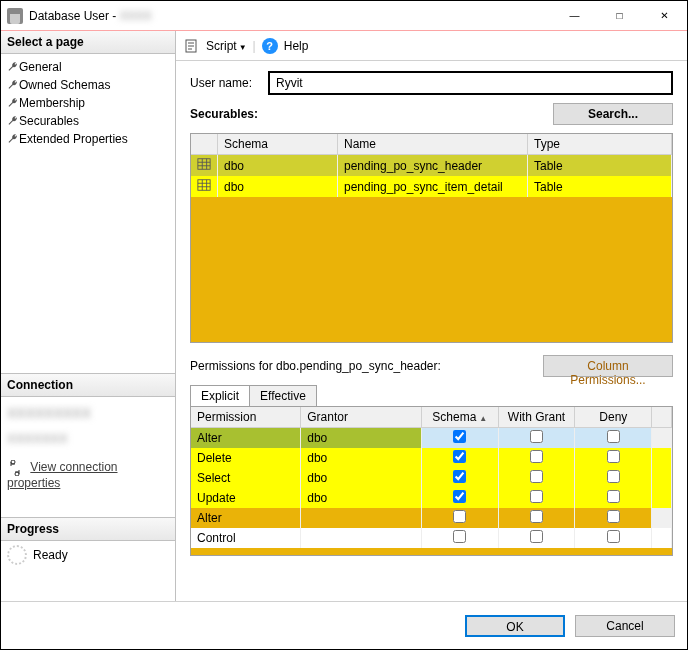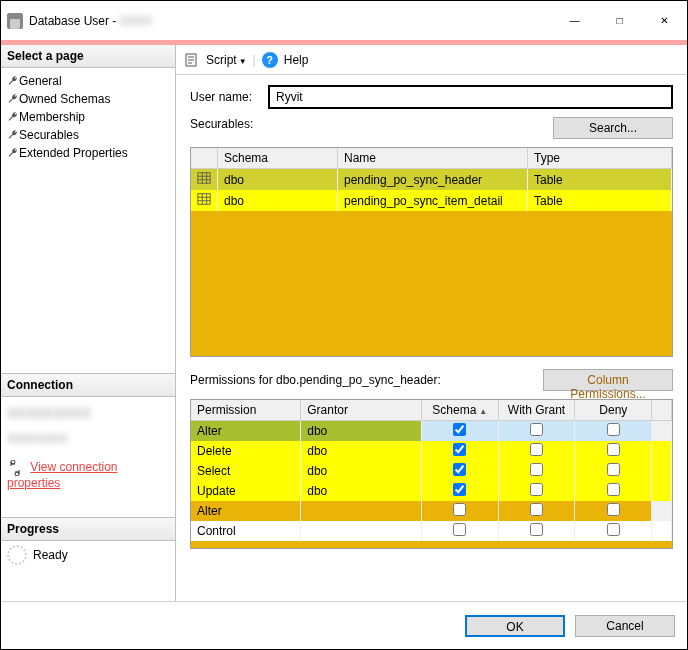--- a/index.html
+++ b/index.html
@@ -12,25 +12,25 @@
   }
   .window {
     width: 688px;
     height: 650px;
     border: 1px solid #000;
     display: flex;
     flex-direction: column;
     background: #fff;
   }
   .titlebar {
-    height: 44px;
+    height: 30px;
     display: flex;
     align-items: center;
     padding: 0 0 0 6px;
-    border-bottom: 5px solid #fca5a5;
+    border-bottom: 1px solid #fca5a5;
   }
   .titlebar-icon {
     width: 16px; height: 16px;
     background: #888;
     margin-right: 6px;
     border-radius: 2px;
     display:flex;align-items:flex-end;justify-content:center;
   }
   .titlebar-icon::before{content:"";width:10px;height:10px;background:#ccc;border-radius:0 0 2px 2px;}
   .titlebar-title { flex: 0 0 auto; }
@@ -79,21 +79,21 @@
     display: flex;
     align-items: center;
     padding: 2px 0;
   }
   .wrench-icon {
     width: 12px; height: 12px;
     display:inline-block;
   }
   .wrench-icon svg{width:12px;height:12px;}
   .link {
-    color: #ef4444;
+    color: #404040;
     text-decoration: underline;
     cursor: pointer;
   }
   .conn-icon{width:16px;height:16px;display:inline-block;vertical-align:middle;margin-right:4px;}
   .spinner{width:20px;height:20px;border:2px dotted #ccc;border-radius:50%;margin-right:6px;}
   
   .right-pane {
     flex: 1;
     display: flex;
     flex-direction: column;
@@ -283,21 +283,21 @@
         <span class="help-icon">?</span>
         <span>Help</span>
       </div>
 
       <div class="content-area">
         <div class="row">
           <span style="width:70px;">User name:</span>
           <input class="username-input" value="Ryvit" style="">
         </div>
 
-        <div class="row" style="align-items:flex-start;">
+        <div class="row" style="align-items:center;font-weight:bold;">
           <span style="flex:1;">Securables:</span>
           <button class="btn" style="width:120px;">Search...</button>
         </div>
 
         <div class="grid securables-grid">
           <table>
             <thead>
               <tr>
                 <th class="rowhead"></th>
                 <th style="width:120px;">Schema</th>
@@ -327,20 +327,24 @@
               </tbody>
           </table>
         </div>
 
         <div class="row" style="margin-top:4px;">
           <span style="flex:1;">Permissions for dbo.pending_po_sync_header:</span>
           <button class="btn" disabled="" style="width:130px;">Column Permissions...</button>
         </div>
 
         <div>
+          <div class="tab-strip">
+            <div class="tab active">Explicit</div>
+            <div class="tab">Effective</div>
+          </div>
           <div class="grid perm-grid">
             <table>
               <thead>
                 <tr>
                   <th style="width:100px;">Permission</th>
                   <th style="width:110px;">Grantor</th>
                   <th class="chk"><span>Schema</span><span class="sort-arrow">▲</span></th>
                   <th class="chk">With Grant</th>
                   <th class="chk">Deny</th>
                   <th class="scroll-col"></th>

